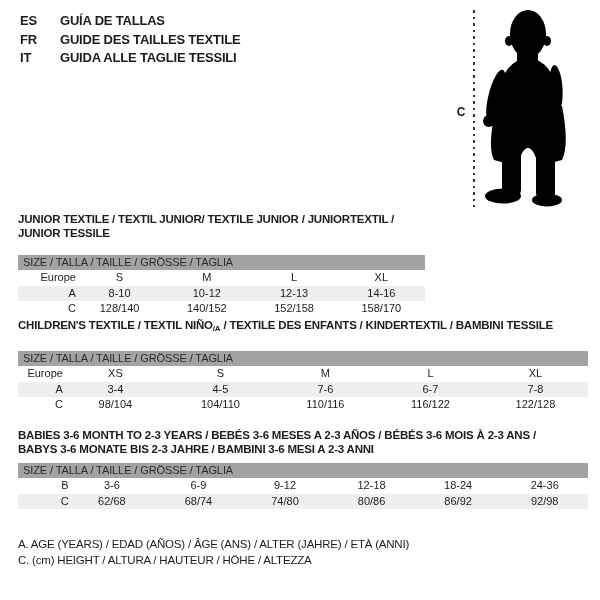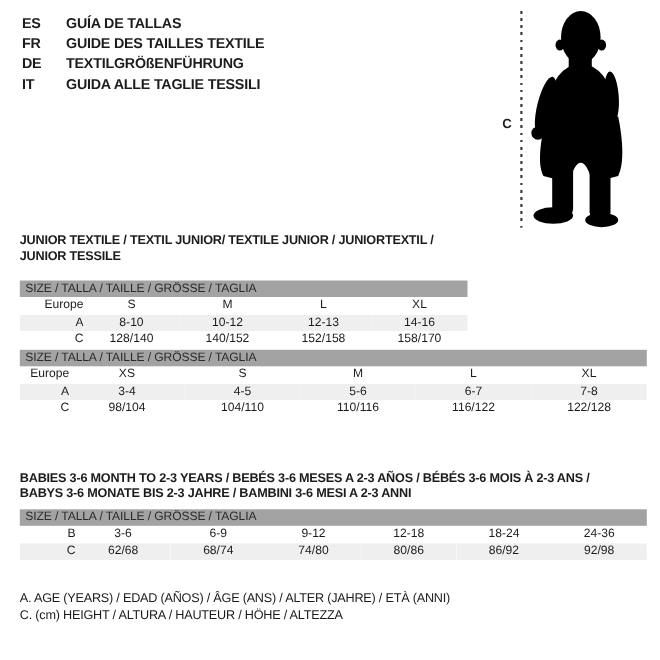--- a/index.html
+++ b/index.html
@@ -43,24 +43,20 @@
 <body>
 
 <div class="lang-block">
   <div class="lang-row">
     <span class="lang-code">ES</span>
     <span class="lang-label">GUÍA DE TALLAS</span>
   </div>
   <div class="lang-row">
     <span class="lang-code">FR</span>
     <span class="lang-label">GUIDE DES TAILLES TEXTILE</span>
-  </div>
-  <div class="lang-row">
-    <span class="lang-code">DE</span>
-    <span class="lang-label">TEXTILGRÖßENFÜHRUNG</span>
   </div>
   <div class="lang-row">
     <span class="lang-code">IT</span>
     <span class="lang-label">GUIDA ALLE TAGLIE TESSILI</span>
   </div>
 </div>
 
 <div class="measure-line"></div>
 <div class="measure-label">C</div>
 <svg class="baby-svg" width="90" height="200" viewBox="0 0 90 200" fill="#000000">
@@ -104,36 +100,37 @@
           <td>128/140</td>
           <td>140/152</td>
           <td>152/158</td>
           <td>158/170</td>
         </tr>
       </tbody>
     </table>
 </div>
 
 <div class="tbl-block t2" style="left:18px;top:318px;width:570px;">
+  <div class="tbl-title"><span>CHILDREN'S TEXTILE / TEXTIL NIÑO</span><span class="sub">/A</span><span> / TEXTILE DES ENFANTS / KINDERTEXTIL / BAMBINI TESSILE</span></div>
   <div class="size-bar">SIZE / TALLA / TAILLE / GRÖSSE / TAGLIA</div>
   <table class="size-table">
       <tbody>
         <tr>
           <td class="row-label">Europe</td>
           <td>XS</td>
           <td>S</td>
           <td>M</td>
           <td>L</td>
           <td>XL</td>
         </tr>
         <tr>
           <td class="row-label">A</td>
           <td>3-4</td>
           <td>4-5</td>
-          <td>5-6</td>
+          <td>7-6</td>
           <td>6-7</td>
           <td>7-8</td>
         </tr>
         <tr>
           <td class="row-label">C</td>
           <td>98/104</td>
           <td>104/110</td>
           <td>110/116</td>
           <td>116/122</td>
           <td>122/128</td>

